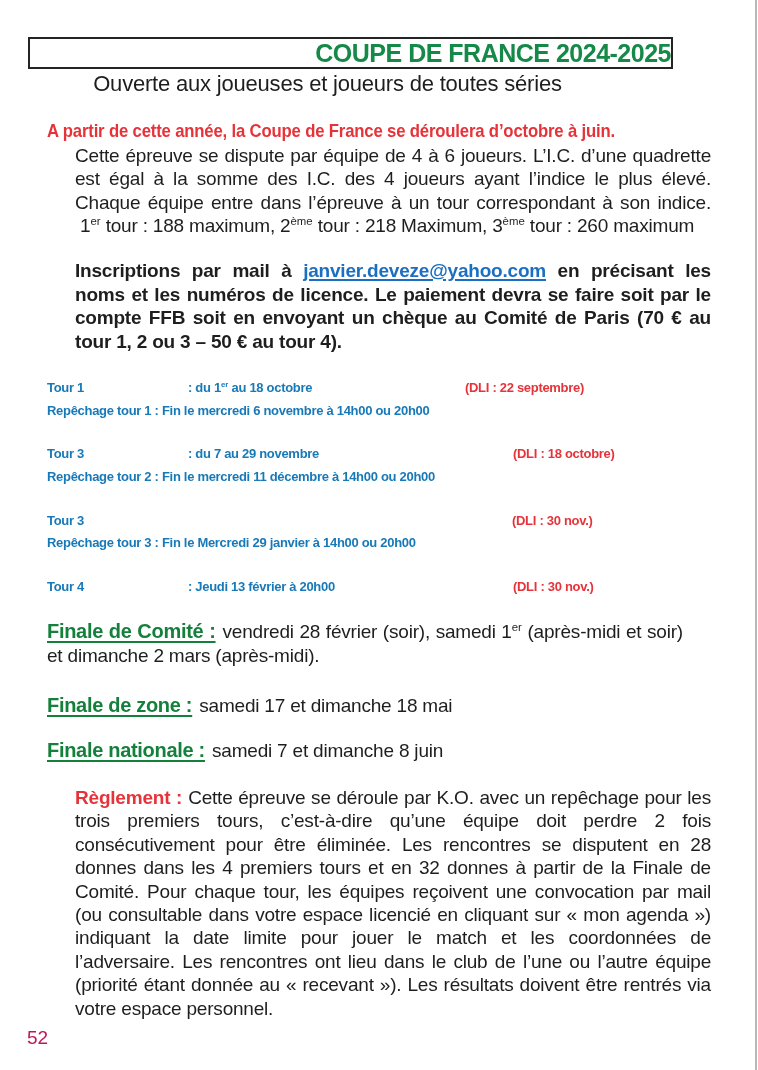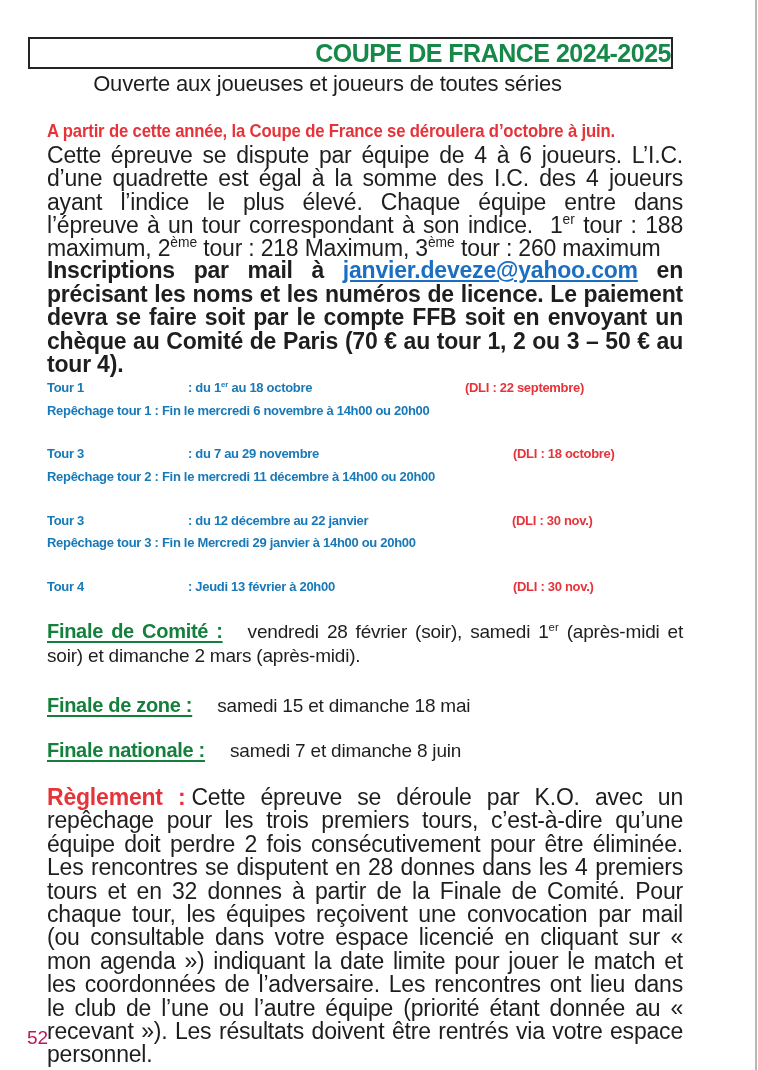--- a/index.html
+++ b/index.html
@@ -48,24 +48,25 @@
     color: var(--red, #e6333a);
     font-weight: bold;
     font-size: 19px;
     letter-spacing: -0.2px;
     white-space: nowrap;
     transform: scaleX(0.88);
     transform-origin: left center;
   }
 
   .body-text {
-    font-size: 23px;
+    font-size: 19px;
     line-height: 23.3px;
     letter-spacing: -0.2px;
     text-align: justify;
+    margin-left: 28px;
   }
   #para1 { top: 144px; }
   #para2 { top: 259px; font-weight: bold; line-height: 23.6px; }
 
   .email-link {
     color: var(--link-blue, #1b6fc2);
     font-weight: bold;
     text-decoration: underline;
     text-decoration-thickness: 2px;
     text-underline-offset: 2px;
@@ -100,21 +101,21 @@
     text-align: justify;
   }
   .finale-heading {
     color: var(--finale-green, #15803c);
     font-weight: bold;
     font-size: 20px;
     letter-spacing: -0.3px;
     text-decoration: underline;
     text-decoration-thickness: 2px;
     text-underline-offset: 3px;
-    margin-right: 25px;
+    margin-right: 7px;
   }
   #finale1 { top: 620px; }
   #finale2 { top: 694px; }
   #finale3 { top: 739px; }
 
   #reglement { top: 786px; line-height: 23.4px; }
   .reglement-heading {
     color: var(--red, #e6333a);
     font-weight: bold;
     margin-right: 6px;
@@ -154,34 +155,33 @@
 
   <div class="abs left-col tour-row" id="tour2-row">
     <span class="tour-label">Tour 3</span>
     <span class="tour-date"><span>: du 7 au 29 novembre</span><sup></sup><span></span></span>
     <span class="tour-dli">(DLI : 18 octobre)</span>
   </div>
   <div class="abs left-col tour-row" id="tour2-rep">Repêchage tour 2 : Fin le mercredi 11 décembre à 14h00 ou 20h00</div>
 
   <div class="abs left-col tour-row" id="tour3-row">
     <span class="tour-label">Tour 3</span>
-    <span class="tour-date"><span>: du 12 décembre au 22 janvier</span><sup></sup><span></span></span>
     <span class="tour-dli">(DLI : 30 nov.)</span>
   </div>
   <div class="abs left-col tour-row" id="tour3-rep">Repêchage tour 3 : Fin le Mercredi 29 janvier à 14h00 ou 20h00</div>
 
   <div class="abs left-col tour-row" id="tour4-row">
     <span class="tour-label">Tour 4</span>
     <span class="tour-date"><span>: Jeudi 13 février à 20h00</span><sup></sup><span></span></span>
     <span class="tour-dli">(DLI : 30 nov.)</span>
   </div>
 
   <p class="abs left-col finale-para" id="finale1"><span class="finale-heading">Finale de Comité :</span><span><span>vendredi 28 février (soir), samedi 1</span><sup>er</sup><span> (après-midi et soir) et dimanche 2 mars (après-midi).</span></span></p>
 
-  <p class="abs left-col finale-para" id="finale2"><span class="finale-heading">Finale de zone :</span><span><span>samedi 15 et dimanche 18 mai</span><sup></sup><span></span></span></p>
+  <p class="abs left-col finale-para" id="finale2"><span class="finale-heading">Finale de zone :</span><span><span>samedi 17 et dimanche 18 mai</span><sup></sup><span></span></span></p>
 
   <p class="abs left-col finale-para" id="finale3"><span class="finale-heading">Finale nationale :</span><span><span>samedi 7 et dimanche 8 juin</span><sup></sup><span></span></span></p>
 
   <p class="abs left-col body-text" id="reglement"><span class="reglement-heading">Règlement :</span><span>Cette épreuve se déroule par K.O. avec un repêchage pour les trois premiers tours, c’est-à-dire qu’une équipe doit perdre 2 fois consécutivement pour être éliminée. Les rencontres se disputent en 28 donnes dans les 4 premiers tours et en 32 donnes à partir de la Finale de Comité. Pour chaque tour, les équipes reçoivent une convocation par mail (ou consultable dans votre espace licencié en cliquant sur « mon agenda ») indiquant la date limite pour jouer le match et les coordonnées de l’adversaire. Les rencontres ont lieu dans le club de l’une ou l’autre équipe (priorité étant donnée au « recevant »). Les résultats doivent être rentrés via votre espace personnel.</span></p>
 
   <div class="abs" id="page-number">52</div>
 
 </div>
 
 </body></html>

